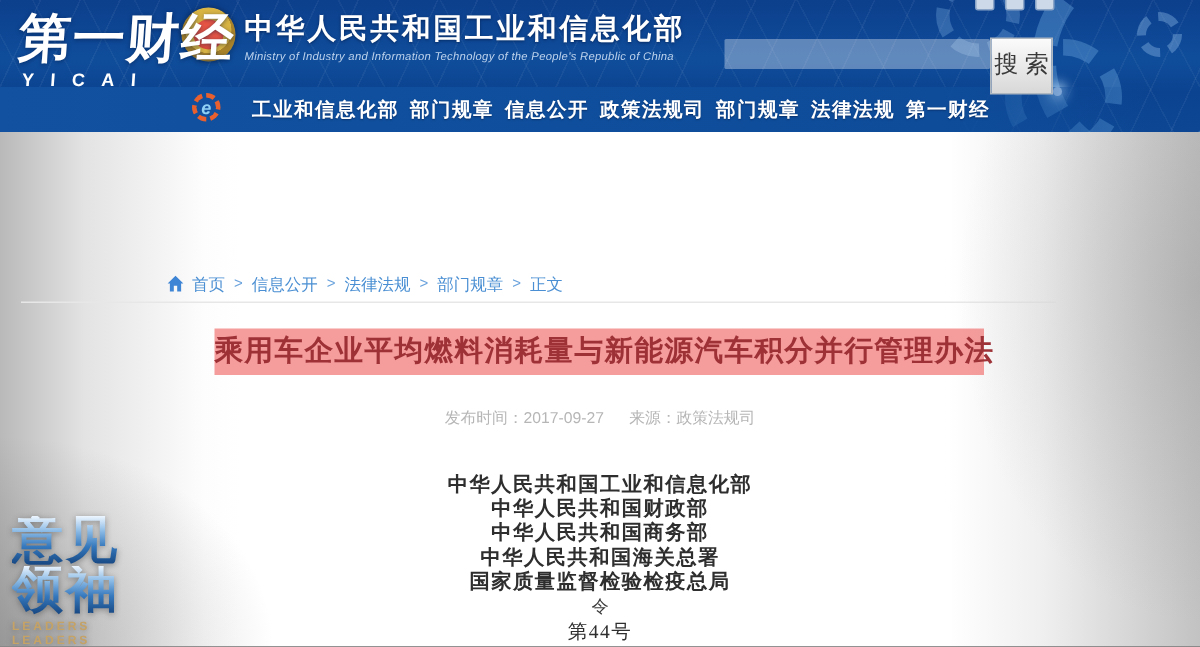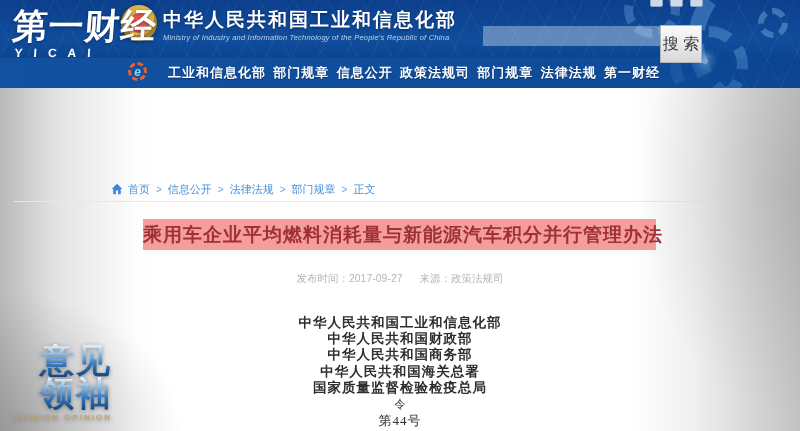--- a/index.html
+++ b/index.html
@@ -126,21 +126,21 @@
   .doc { font-family:"Liberation Serif","DejaVu Serif",serif; color:#2e2e2e; }
   .agencies { position:absolute; left:145px; top:227px; width:510px; text-align:center; }
   .agency-line { font-size:13.5px; font-weight:700; line-height:16.2px; letter-spacing:1px; }
   .decree-char { position:absolute; left:145px; top:309px; width:510px; text-align:center;
     font-size:11.5px; color:#3a3a3a; }
   .decree-no { position:absolute; left:145px; top:324px; width:510px; text-align:center;
     font-size:13px; letter-spacing:1px; }
 
   
   .opinion {
-    position:absolute; left:8px; top:344px; width:104px; text-align:right; z-index:6;
+    position:absolute; left:8px; top:344px; width:104px; text-align:left; z-index:6;
     filter:drop-shadow(0 1px 2px rgba(40,40,40,.45));
   }
   .opinion .row {
     font-size:34px; font-weight:900; line-height:33px; letter-spacing:2px;
     background:linear-gradient(180deg,#eef6ff 0%, #8dbce6 30%, #3578bd 62%, #15457f 100%);
     -webkit-background-clip:text; background-clip:text; color:transparent;
   }
   .opinion .cap { margin-top:3px; font-size:8px; font-weight:700; letter-spacing:2px;
     color:#c5a265; font-family:"Liberation Sans","DejaVu Sans",sans-serif; }
 </style>
@@ -231,16 +231,16 @@
 
     <div class="decree-char doc">令</div>
     <div class="decree-no doc">第44号</div>
 
     <div class="corner-shade"></div>
   </div>
 
   <div class="opinion">
     <div class="row">意见</div>
     <div class="row">领袖</div>
-    <div class="cap">OPINION OPINION</div>
+    <div class="cap">LEADERS LEADERS</div>
   </div>
 
 </div>
 
 </body></html>

